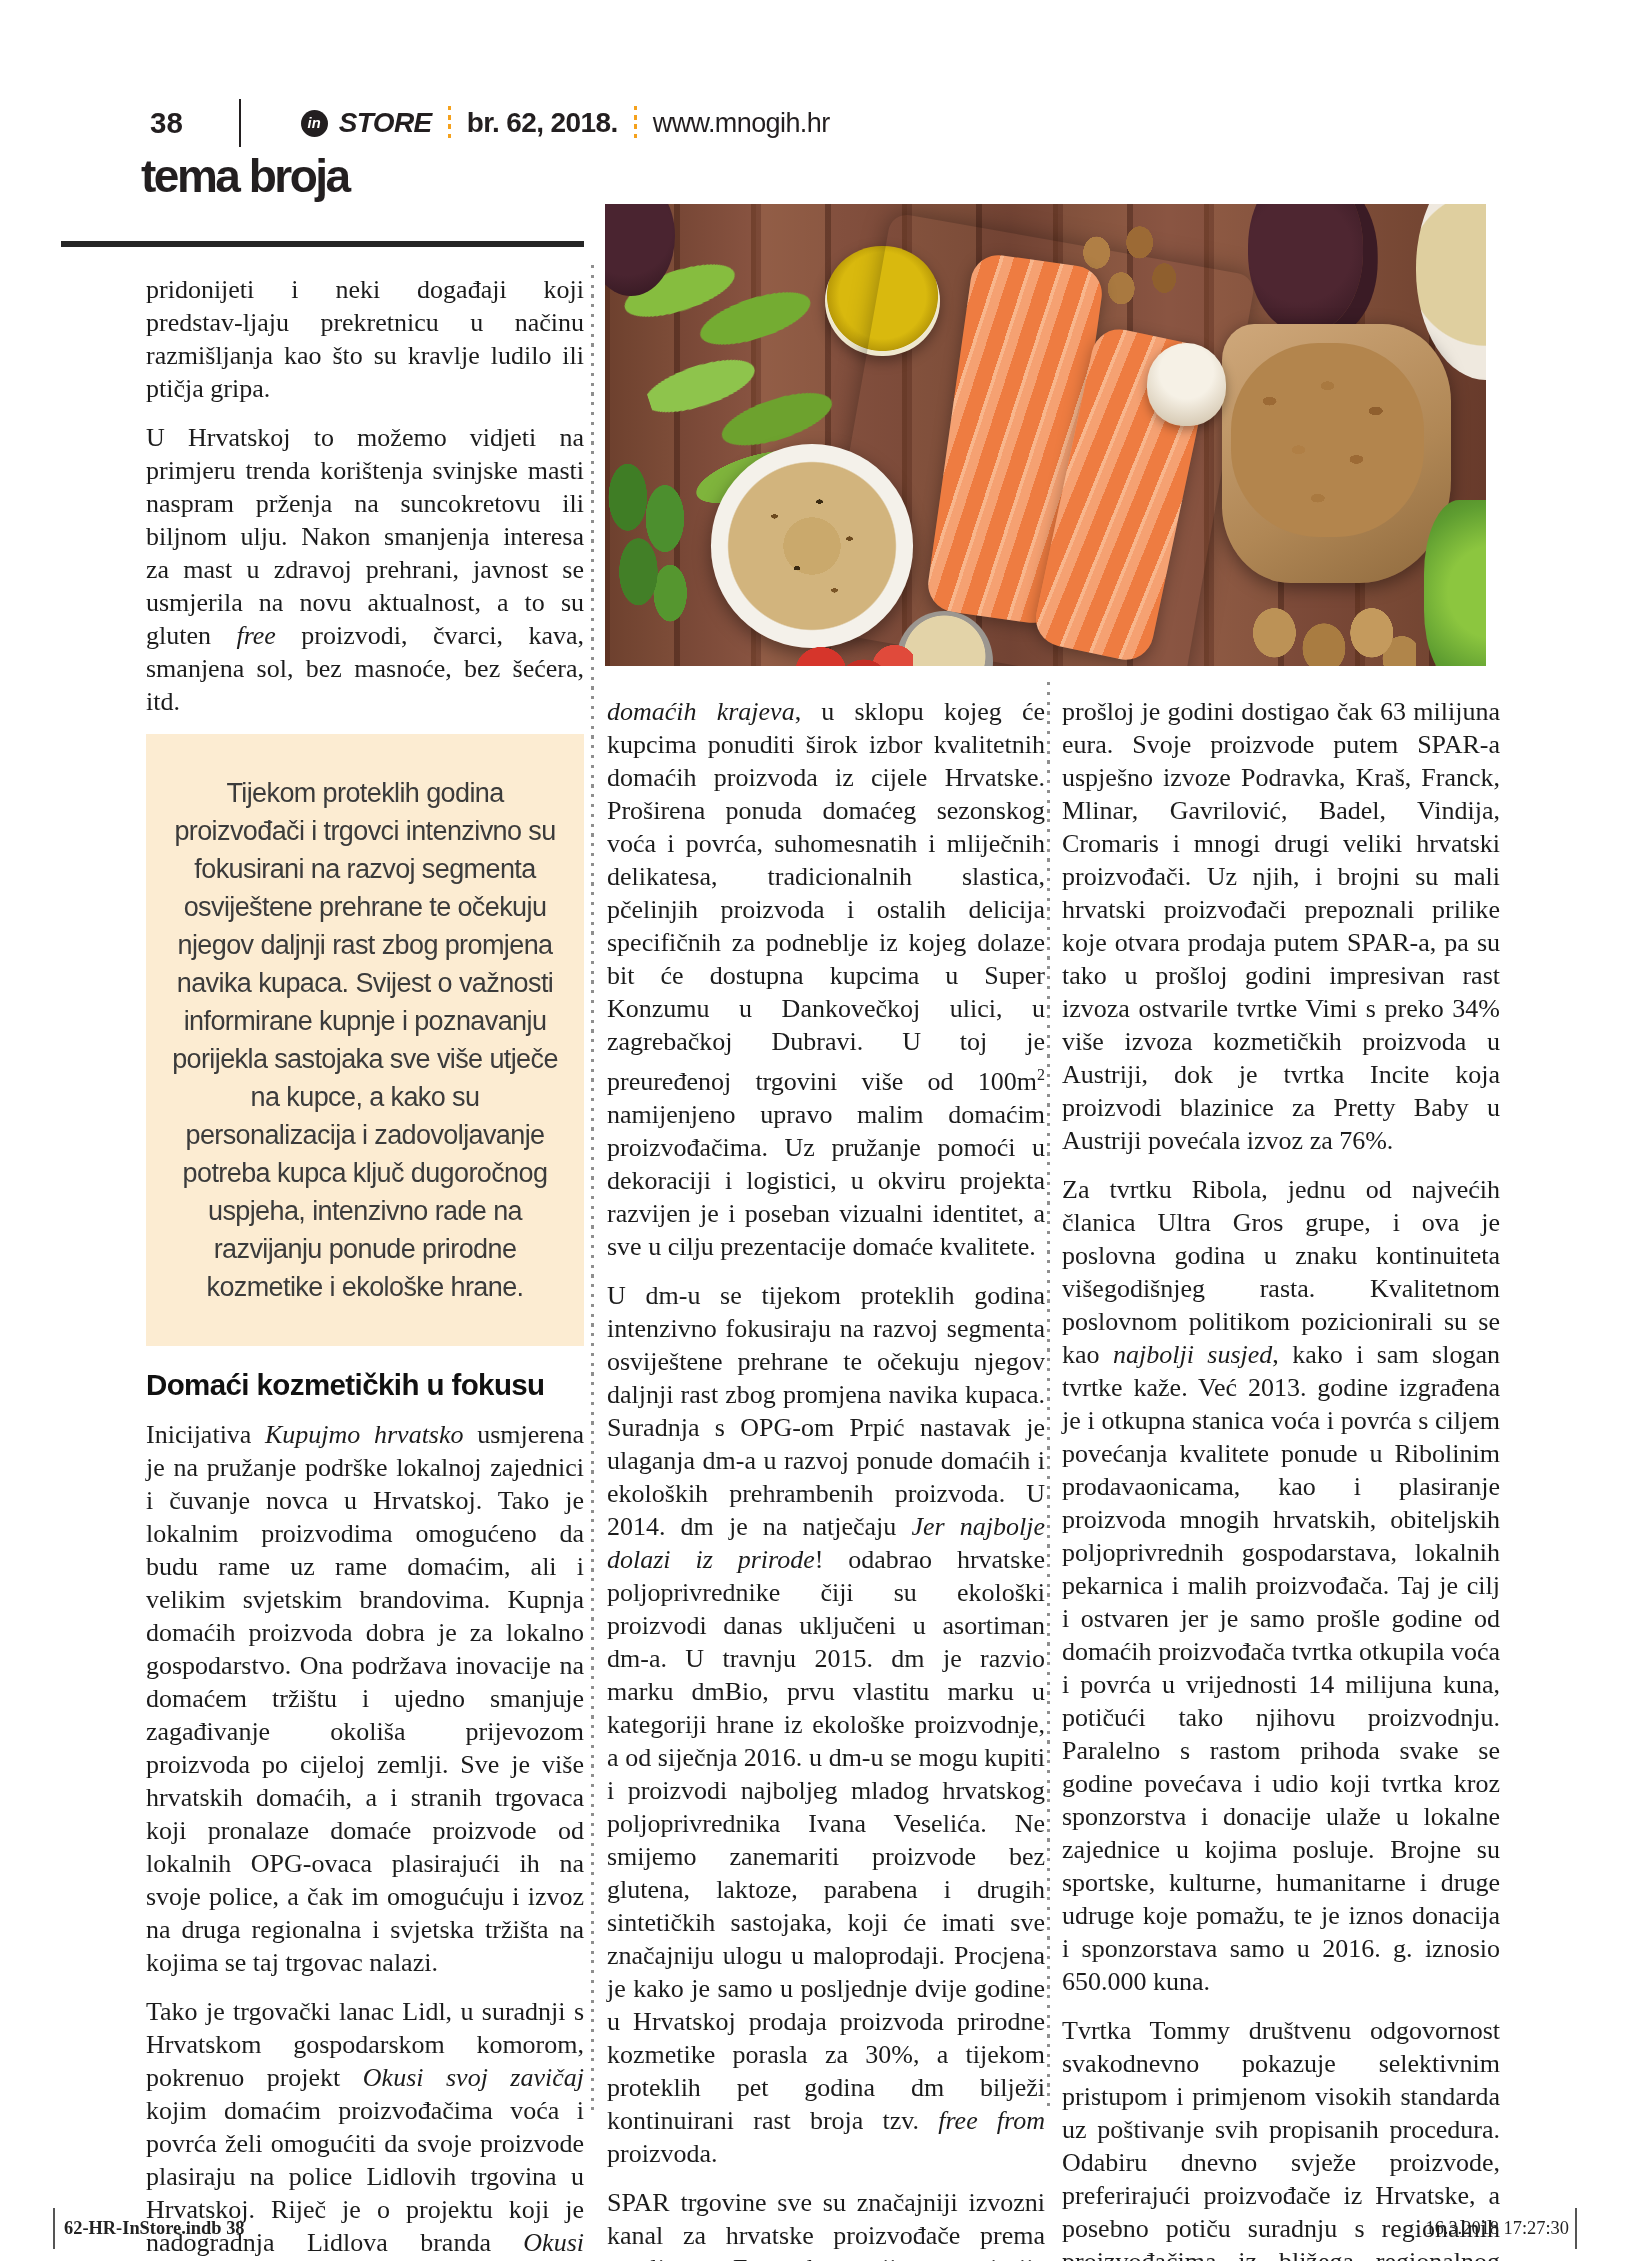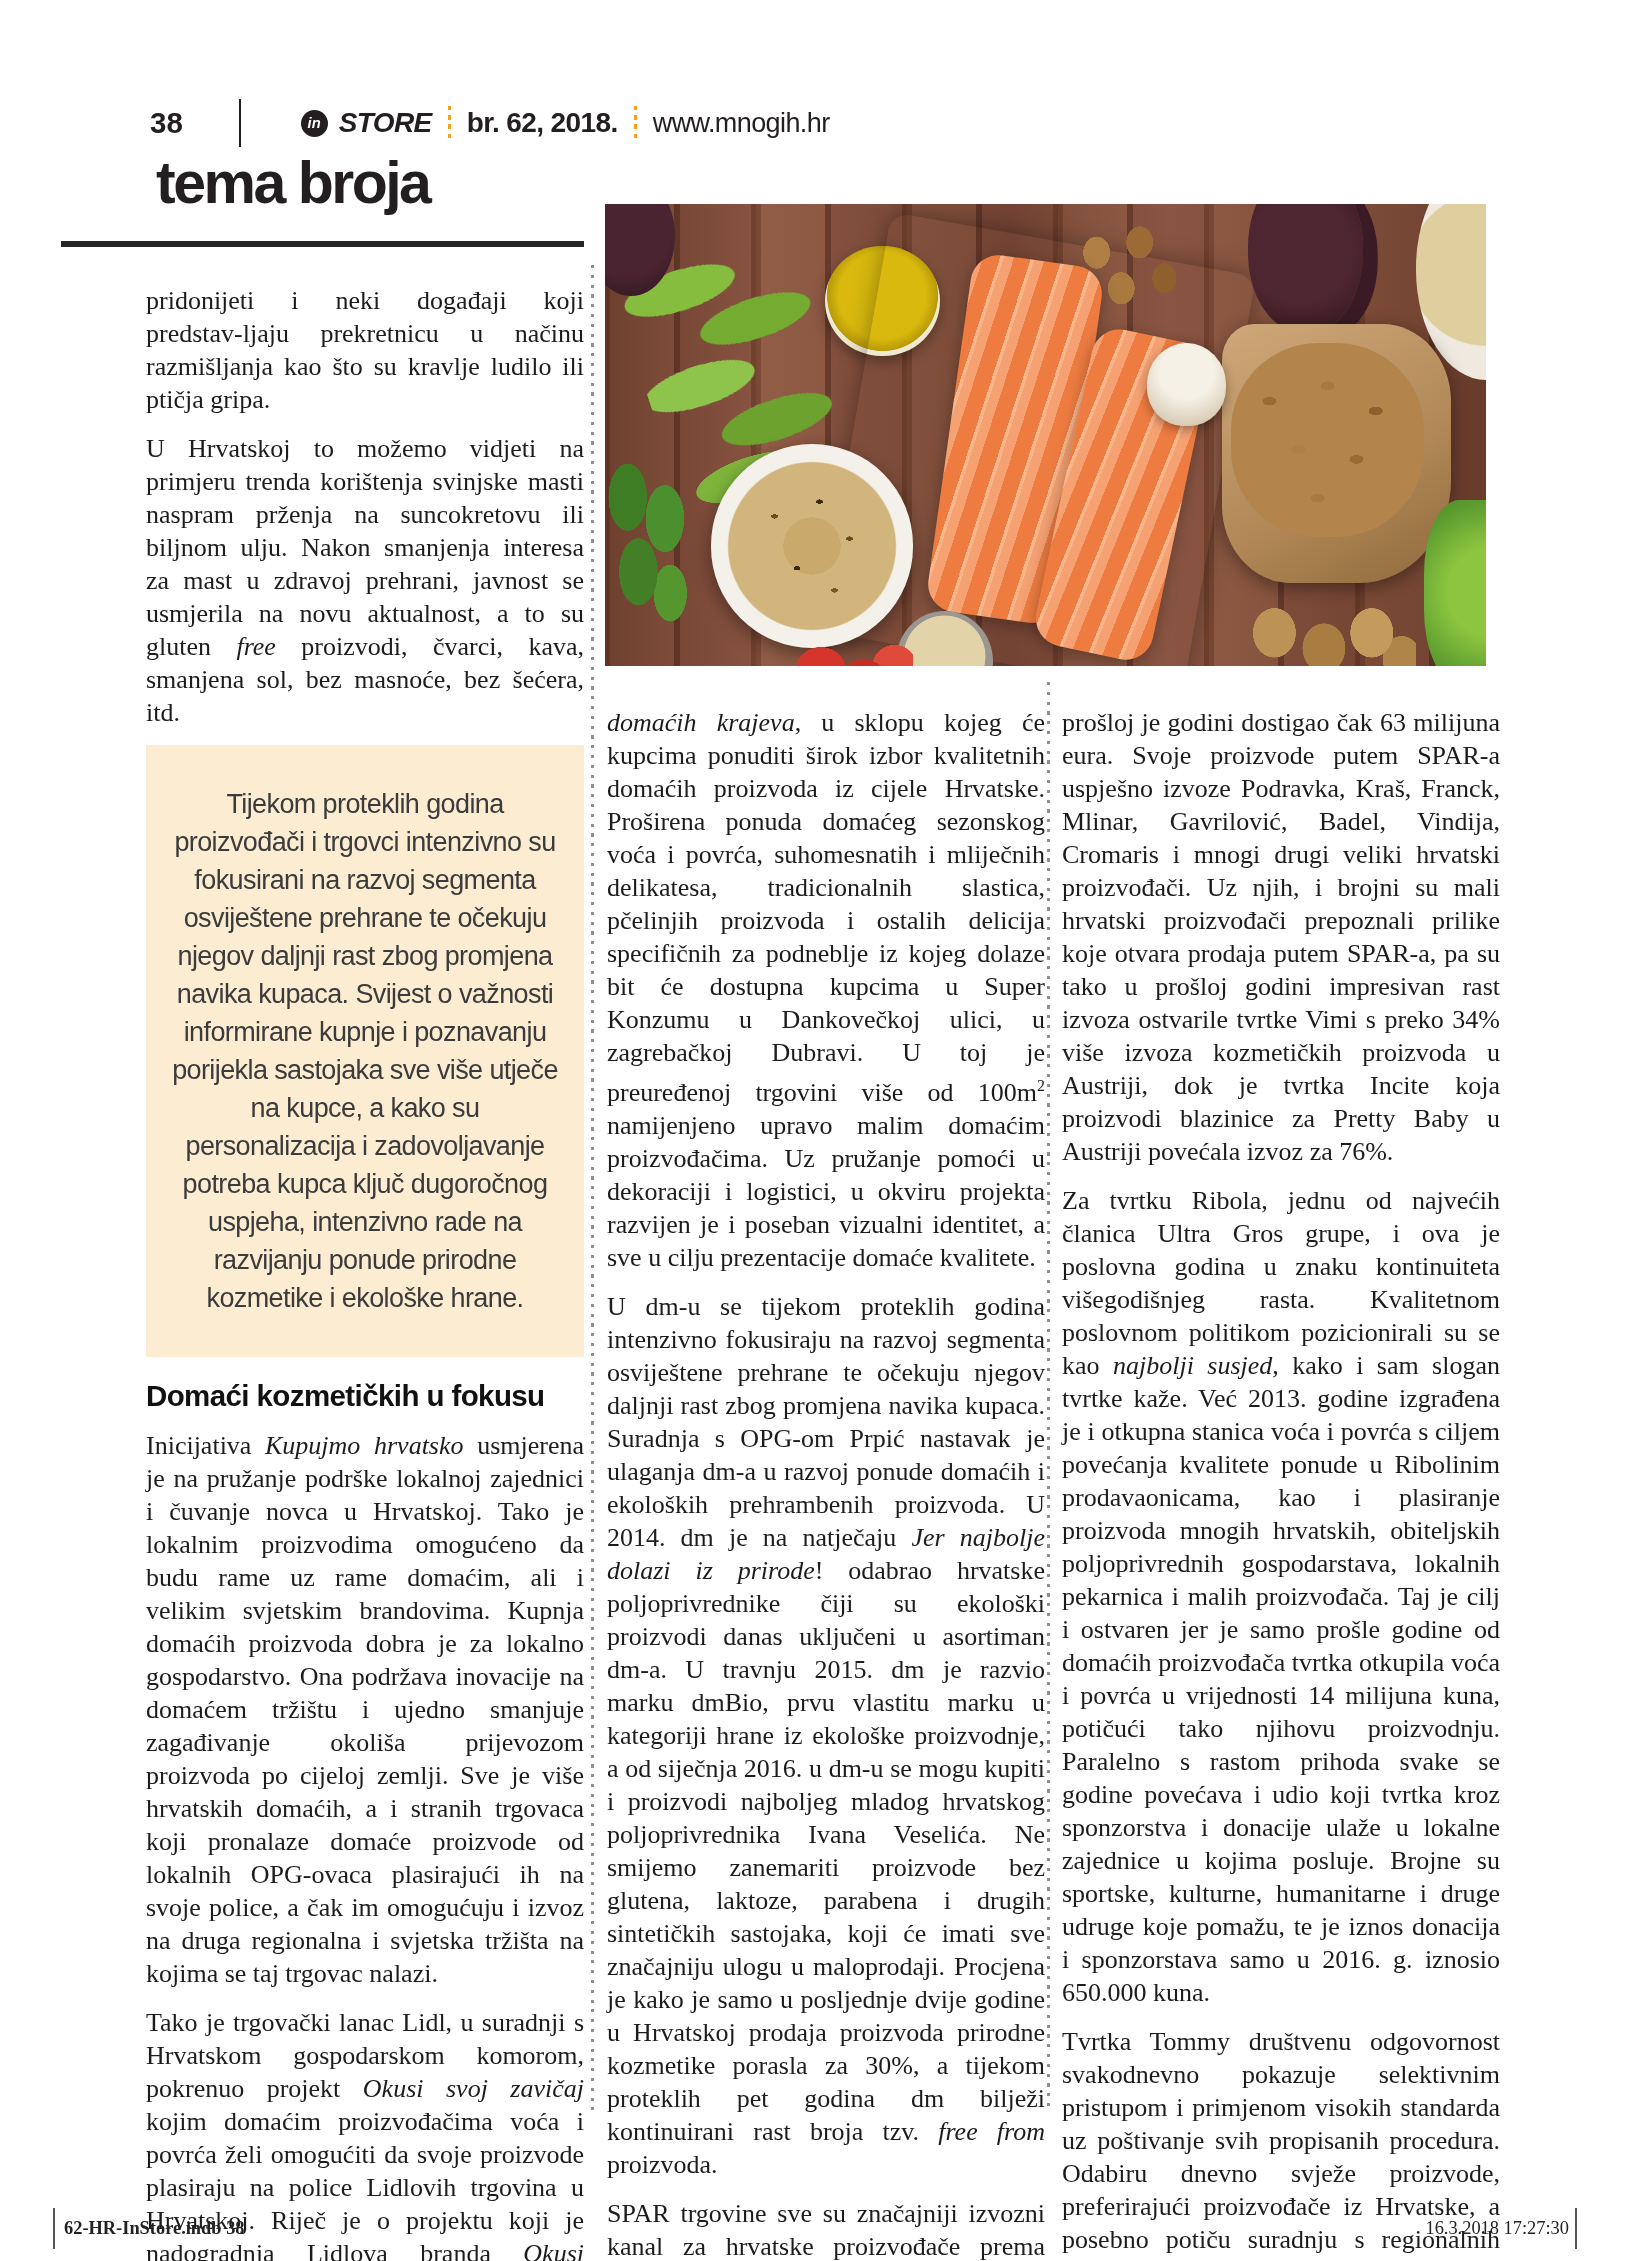--- a/index.html
+++ b/index.html
@@ -14,22 +14,22 @@
   .logo-mark{width:27px;height:27px;border-radius:50%;background:#231f20;color:#fff;
              font-family:"Liberation Sans",sans-serif;font-weight:bold;font-size:14.7px;
              display:flex;align-items:center;justify-content:center;}
   .logo-text,.issue-label{font-family:"Liberation Sans",sans-serif;font-weight:bold;font-size:28px;
              color:#231f20;letter-spacing:-0.6px;}
   .website{font-family:"Liberation Sans",sans-serif;font-size:27px;color:#231f20;letter-spacing:-0.6px;}
   .dotted-sep{width:3.1px;height:34px;margin:0 16px;
       background-image:repeating-linear-gradient(to bottom,#f5a11c 0 4.3px,transparent 4.3px 9.2px);}
 
   
-  .section-title{position:absolute;left:156px;top:149px;font-family:"Liberation Sans",sans-serif;
-      font-weight:bold;font-size:59px;letter-spacing:-2.5px;color:#231f20;}
+  .section-title{position:absolute;left:141px;top:149px;font-family:"Liberation Sans",sans-serif;
+      font-weight:bold;font-size:46px;letter-spacing:-2.5px;color:#231f20;}
   .title-rule{position:absolute;left:61px;top:241px;width:523px;height:5.5px;background:#262626;}
 
   
   .photo{position:absolute;left:605px;top:204px;width:881px;height:462px;overflow:hidden;
       background:
         linear-gradient(90deg,rgba(40,10,0,.35),rgba(0,0,0,0) 18%,rgba(30,5,0,.22) 46%,rgba(0,0,0,0) 64%,rgba(40,10,0,.35)),
         repeating-linear-gradient(90deg,#7c4a37 0 4.9px,#925d46 4.9px 69px,#6b3f2f 69px 75px,#8a5542 75px 146px,#74432f 146px 151px);}
   .ph{position:absolute;}
   .board{left:28%;top:8%;width:42%;height:92%;background:linear-gradient(135deg,#c08an 0,#b97e47 0,#a76b38 100%);
       transform:rotate(10deg);border-radius:18.4px;box-shadow:0 0 24.6px rgba(0,0,0,.35);}
@@ -102,21 +102,21 @@
       background:radial-gradient(circle at 80% 50%,#8cc63f 0 40%,#5f9e31 75%,#4d8527 100%);}
   .almond-scatter{left:53%;top:4%;width:14%;height:22%;
       background:
         radial-gradient(18% 26% at 20% 30%,#b07f45 0 60%,transparent 61%),
         radial-gradient(18% 26% at 55% 20%,#9c6a35 0 60%,transparent 61%),
         radial-gradient(18% 26% at 40% 65%,#a97940 0 60%,transparent 61%),
         radial-gradient(16% 24% at 75% 55%,#8f5f2e 0 60%,transparent 61%);}
 
   
   .col{position:absolute;width:438px;font-size:26px;line-height:33px;text-align:justify;}
-  .col p{margin:15px 0 16px 0;}
+  .col p{margin:4px 0 16px 0;}
   .col1{left:146px;top:269px;}
   .col2{left:607px;top:691px;}
   .col3{left:1062px;top:691px;}
   .col-sep{position:absolute;width:2.5px;
       background-image:repeating-linear-gradient(to bottom,#8f8f8f 0 3.1px,transparent 3.1px 9.8px);}
   .sep1{left:591px;top:265px;height:1848px;}
   .sep2{left:1047px;top:682px;height:1431px;}
 
   
   .quote-box{background:#fcecd2;margin:9.8px 0 22px 0;padding:40px 17px;

